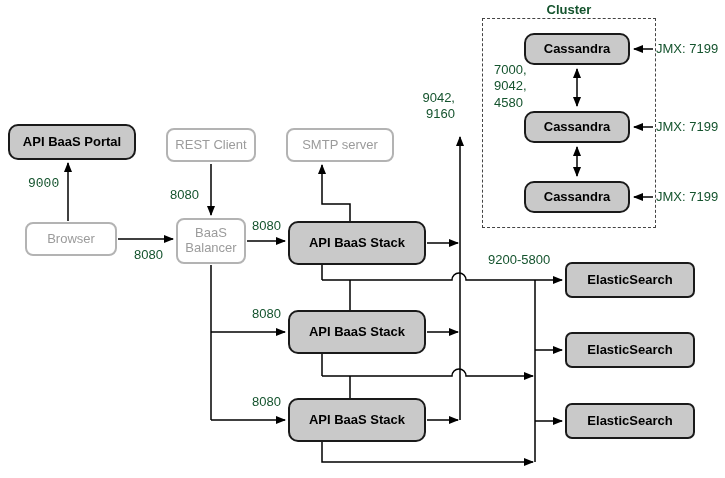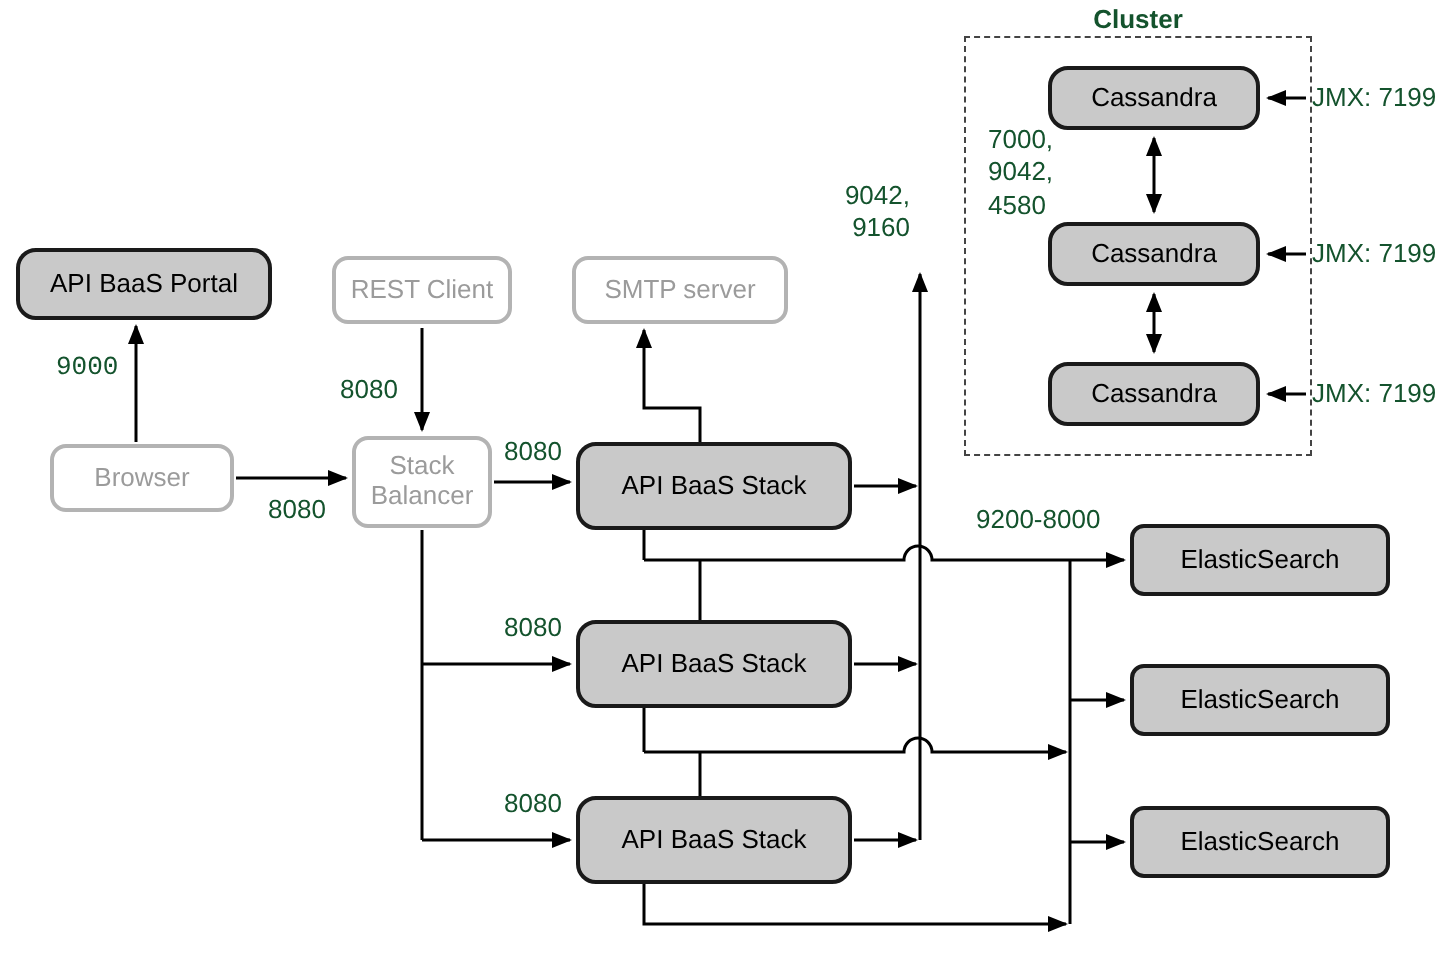--- a/index.html
+++ b/index.html
@@ -6,21 +6,21 @@
   html,body { background:#ffffff; font-family:"Liberation Sans","DejaVu Sans",sans-serif; }
   .canvas { position:relative; width:725px; height:478px; background:#fff; overflow:hidden; }
   .canvas > svg { position:absolute; left:0; top:0; width:725px; height:478px; }
   .node {
     position:absolute; display:flex; align-items:center; justify-content:center;
     text-align:center; font-size:13px; line-height:1.15; z-index:2;
   }
   .node.dark {
     background:var(--node-fill,#c9c9c9);
     border:2px solid var(--node-border,#1a1a1a);
-    border-radius:10px; font-weight:normal; color:#000;
+    border-radius:10px; font-weight:bold; color:#000;
   }
   .node.es { border-radius:7px; }
   .node.light {
     background:#fff;
     border:2px solid var(--light-border,#b3b3b3);
     border-radius:8px; color:var(--light-text,#9b9b9b);
   }
   .cluster-box { position:absolute; border:1px dashed #444; z-index:1; }
   .lbl { position:absolute; font-size:13px; color:#14532d; white-space:pre-line; z-index:3; line-height:1.25; }
   .lbl.bold { font-weight:bold; }
@@ -80,33 +80,33 @@
   <div class="node dark" style="left:524px; top:181px; width:106px; height:32px;">Cassandra</div>
 
   <div class="lbl" style="left:656px; top:41px;">JMX: 7199</div>
   <div class="lbl" style="left:656px; top:119px;">JMX: 7199</div>
   <div class="lbl" style="left:656px; top:189px;">JMX: 7199</div>
 
   <div class="node dark" style="left:8px; top:124px; width:128px; height:36px;">API BaaS Portal</div>
   <div class="node light" style="left:166px; top:128px; width:90px; height:34px;">REST Client</div>
   <div class="node light" style="left:25px; top:222px; width:92px; height:34px;">Browser</div>
   <div class="node light" style="left:286px; top:128px; width:108px; height:34px;">SMTP server</div>
-  <div class="node light" style="left:176px; top:218px; width:70px; height:46px; padding:2px 8px;">Stack Balancer</div>
+  <div class="node light" style="left:176px; top:218px; width:70px; height:46px; padding:2px 8px;">BaaS Balancer</div>
 
   <div class="node dark" style="left:288px; top:221px; width:138px; height:44px;">API BaaS Stack</div>
   <div class="node dark" style="left:288px; top:310px; width:138px; height:44px;">API BaaS Stack</div>
   <div class="node dark" style="left:288px; top:398px; width:138px; height:44px;">API BaaS Stack</div>
 
   <div class="node dark es" style="left:565px; top:262px; width:130px; height:36px;">ElasticSearch</div>
   <div class="node dark es" style="left:565px; top:332px; width:130px; height:36px;">ElasticSearch</div>
   <div class="node dark es" style="left:565px; top:403px; width:130px; height:36px;">ElasticSearch</div>
 
   <div class="lbl" style="left:28px; top:176px;font-family:Liberation Mono, monospace;">9000</div>
   <div class="lbl" style="left:170px; top:187px;">8080</div>
   <div class="lbl" style="left:134px; top:247px;">8080</div>
   <div class="lbl" style="left:252px; top:218px;">8080</div>
   <div class="lbl" style="left:252px; top:306px;">8080</div>
   <div class="lbl" style="left:252px; top:394px;">8080</div>
   <div class="lbl right" style="left:405px; top:90px; width:50px;">9042,
 9160</div>
-  <div class="lbl" style="left:488px; top:252px;">9200-8000</div>
+  <div class="lbl" style="left:488px; top:252px;">9200-5800</div>
 
 </div>
 
 </body></html>

